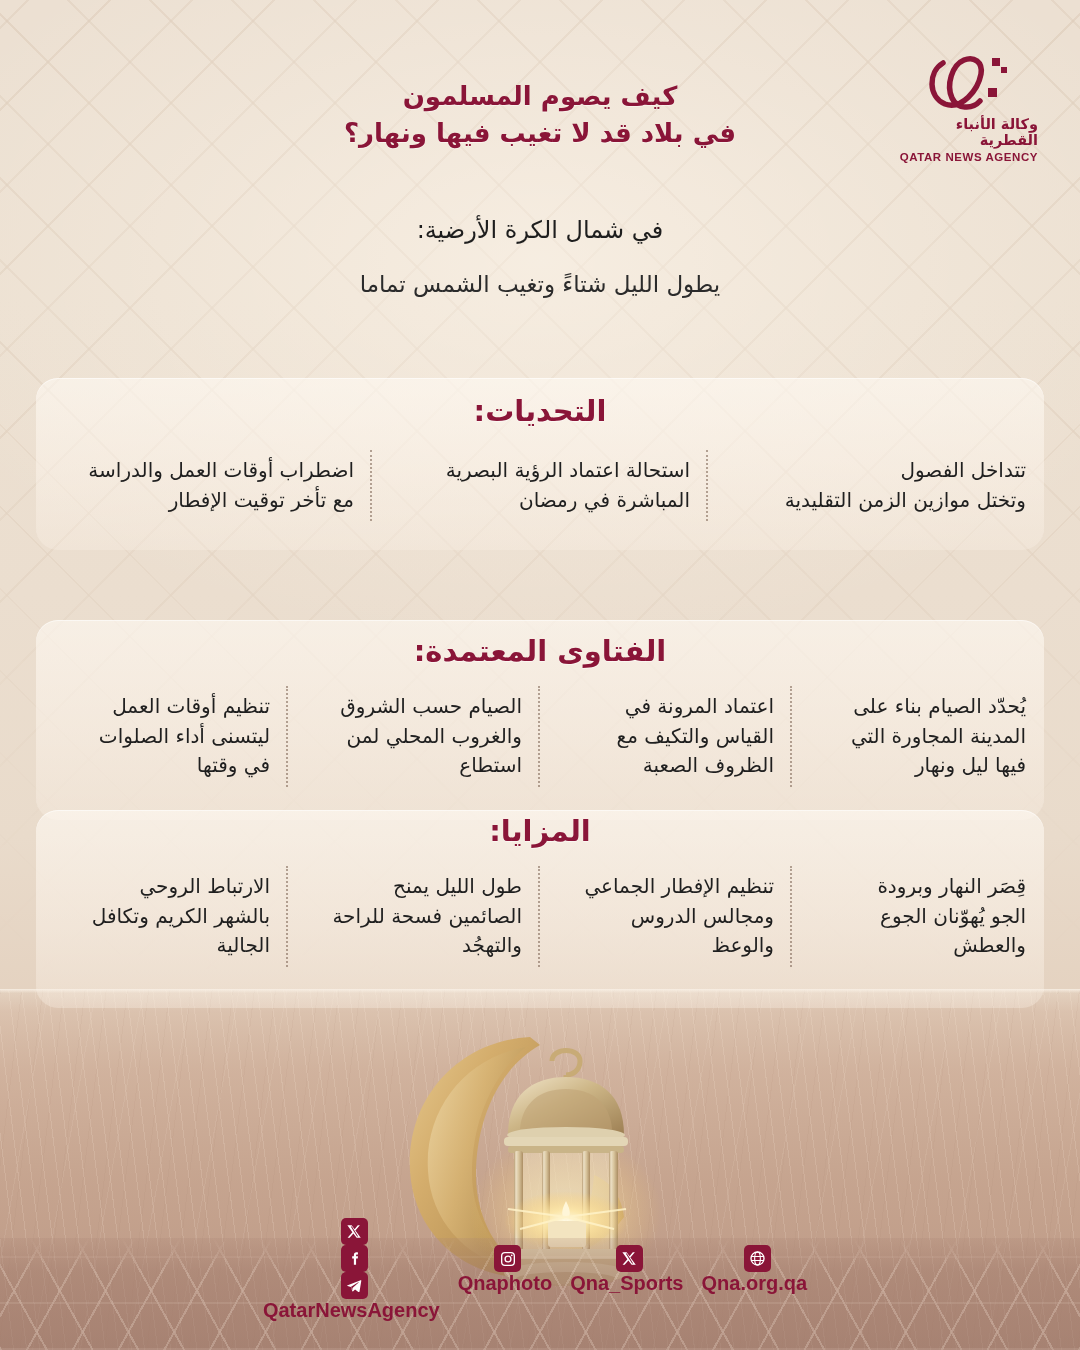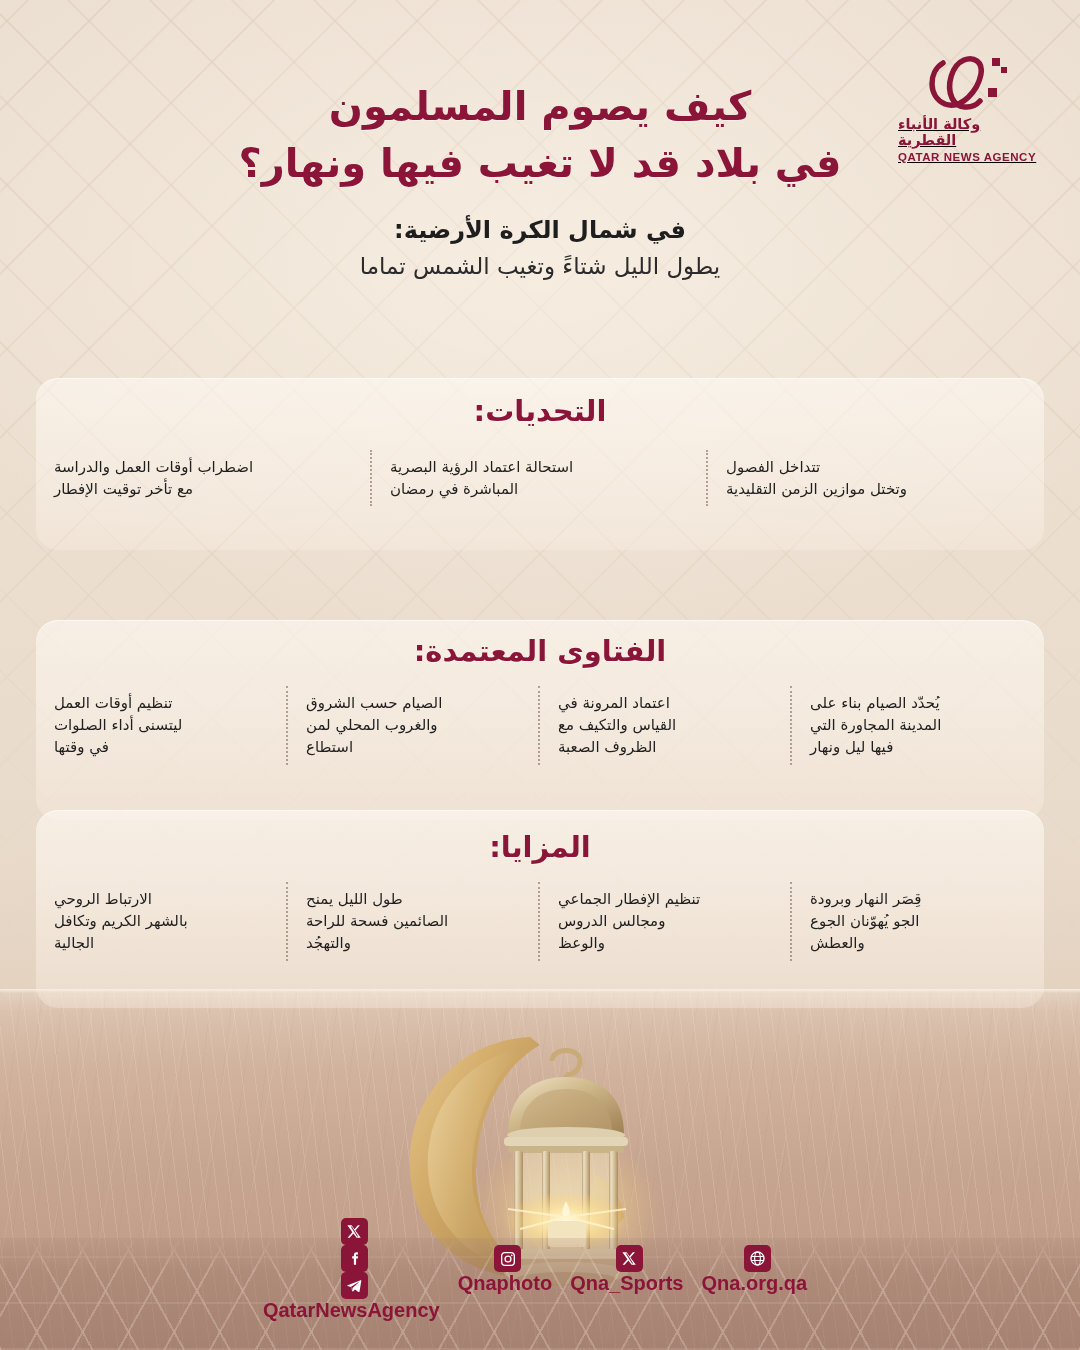--- a/index.html
+++ b/index.html
@@ -80,54 +80,54 @@
       repeating-linear-gradient(-61deg, rgba(255,241,228,.75) 0 2px, transparent 2px 40px),
       repeating-linear-gradient(0deg, rgba(255,241,228,.35) 0 2px, transparent 2px 46px);
     -webkit-mask-image:linear-gradient(180deg, transparent 0%, #000 28%, #000 100%);
             mask-image:linear-gradient(180deg, transparent 0%, #000 28%, #000 100%);
   }
 
   
   .page { position:relative; width:1080px; height:1350px; }
 
   .logo{
-    position:absolute; top:52px; left:898px; width:140px; text-align:left;text-decoration:underline;
+    position:absolute; top:52px; left:898px; width:140px; text-align:right;
   }
   .logo svg{ display:block; margin:0 auto; }
   .logo-ar{
     color:#8a1538; font-size:14.5px; font-weight:bold; letter-spacing:.3px;
     margin-top:3px; line-height:1.1;
   }
   .logo-en{
     color:#8a1538; font-size:11.5px; font-weight:bold; letter-spacing:.55px;
     margin-top:2px; font-family:"Liberation Sans", sans-serif;
   }
 
   .headline{
     position:absolute; top:78px; left:0; right:0;
     text-align:center;
     color:#8a1538;
     font-weight:bold;
-    font-size:40px;
+    font-size:26px;
     line-height:1.42;
     letter-spacing:0px;
     text-shadow:0 1px 0 rgba(255,255,255,.45);
     padding:0 120px;
   }
   .headline .l2{ display:block; }
 
   .subtitle{
     position:absolute; top:212px; left:0; right:0;
     text-align:center;
     color:#2b2b2b;
     font-size:23px;
     line-height:1.55;
   }
   .subtitle .st-lead{
-    display:block; font-weight:bold; font-size:24px; color:#1e1e1e; margin-bottom:0;
+    display:block; font-weight:normal; font-size:24px; color:#1e1e1e; margin-bottom:18px;
   }
   .subtitle .st-line{ display:block; }
 
   .card{
     position:absolute; left:36px; width:1008px;
     border-radius:22px;
     background:linear-gradient(180deg, rgba(255,250,243,.62) 0%, rgba(253,245,236,.50) 55%, rgba(250,240,229,.34) 100%);
     box-shadow:0 1px 0 rgba(255,255,255,.55) inset;
   }
   .card-title{
@@ -138,23 +138,23 @@
     letter-spacing:0;
     text-shadow:0 1px 0 rgba(255,255,255,.5);
   }
   .cols{
     display:flex;
     flex-direction:row;
     justify-content:center;
   }
   .col{
     flex:1 1 0;
-    text-align:left;
+    text-align:right;
     color:#1f1f1f;
-    font-size:15px;
+    font-size:20px;
     line-height:1.48;
     padding:0 18px;
     position:relative;
   }
   .col + .col::after{
     content:"";
     position:absolute;
     top:-6px; bottom:-6px; right:0; width:0;
     border-right:2px dotted rgba(122,96,80,.55);
   }
@@ -162,21 +162,21 @@
   
   #card-challenges{ top:378px; height:172px; }
   #card-challenges .card-title{ padding-top:16px; }
   #card-challenges .cols{ margin-top:28px; }
 
   #card-fatwas{ top:620px; height:200px; }
   #card-fatwas .card-title{ padding-top:14px; }
   #card-fatwas .cols{ margin-top:24px; }
 
   #card-benefits{ top:810px; height:198px; }
-  #card-benefits .card-title{ padding-top:20px; }
+  #card-benefits .card-title{ padding-top:4px; }
   #card-benefits .cols{ margin-top:24px; }
 
   
   .illustration{
     position:absolute; left:380px; top:1025px; width:330px; height:265px;
   }
 
   
   .social{
     position:absolute; left:0; right:0; bottom:28px;

